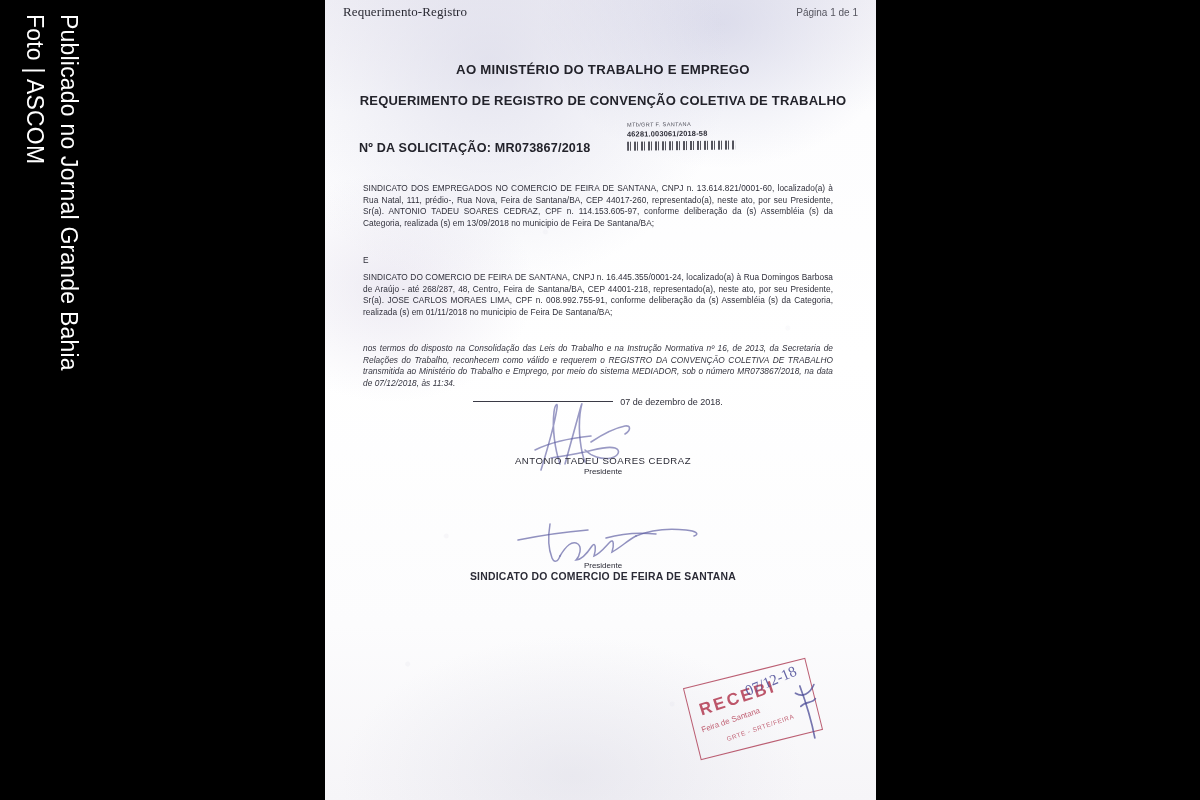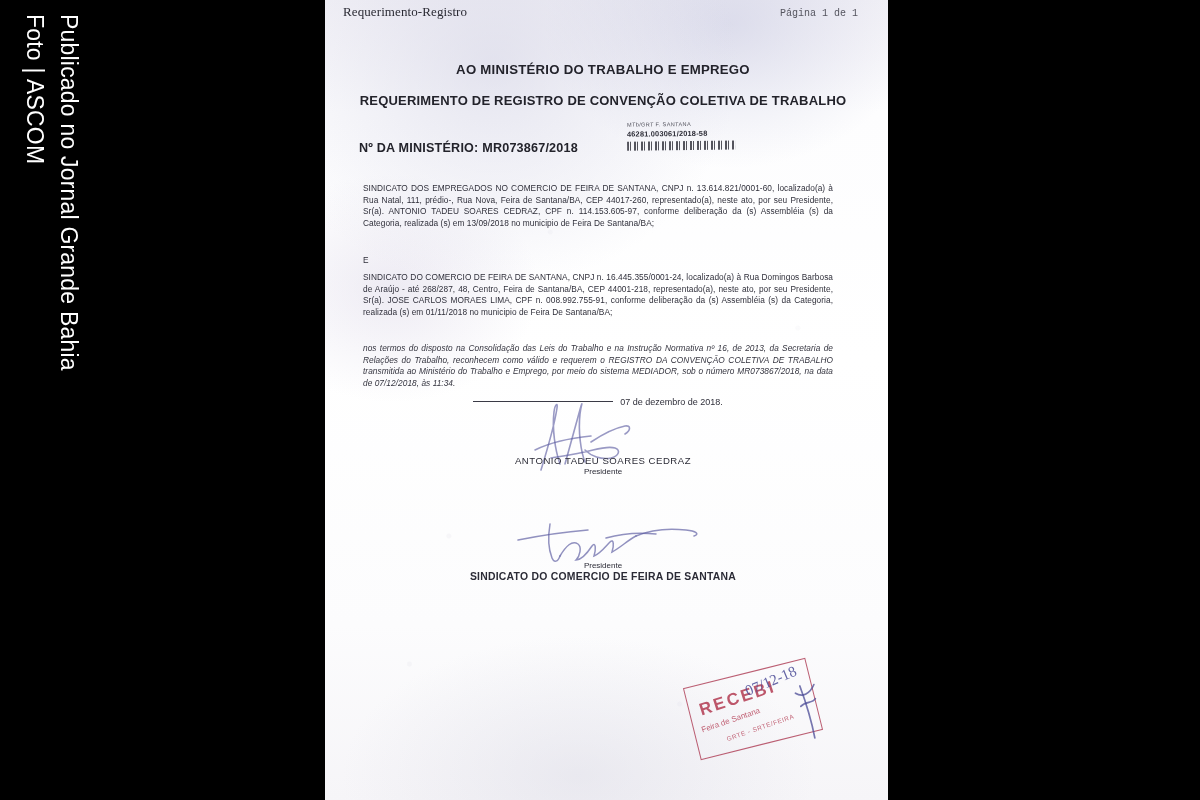--- a/index.html
+++ b/index.html
@@ -61,21 +61,20 @@
     width: 551px;
     height: 800px;
     background:
       radial-gradient(ellipse 70% 45% at 30% 8%, rgba(205,205,225,0.50) 0%, rgba(255,255,255,0) 62%),
       radial-gradient(ellipse 55% 30% at 72% 3%, rgba(190,192,220,0.45) 0%, rgba(255,255,255,0) 60%),
       radial-gradient(ellipse 40% 22% at 12% 36%, rgba(212,206,226,0.40) 0%, rgba(255,255,255,0) 65%),
       radial-gradient(ellipse 60% 25% at 45% 97%, rgba(208,208,222,0.35) 0%, rgba(255,255,255,0) 70%),
       linear-gradient(180deg, #f3f2f7 0%, #fdfdfe 14%, #ffffff 45%, #fcfcfd 78%, #f6f5f8 100%);
     color: #2c2c34;
     overflow: hidden;
-    padding-left: 12px;
   }
   
   #page-noise {
     position: absolute;
     inset: 0;
     pointer-events: none;
     opacity: 0.33;
     background-image:
       radial-gradient(circle at 8% 12%, rgba(180,180,205,0.30) 0 2px, rgba(0,0,0,0) 3px),
       radial-gradient(circle at 22% 67%, rgba(185,182,205,0.26) 0 2px, rgba(0,0,0,0) 3px),
@@ -95,21 +94,21 @@
     justify-content: space-between;
     align-items: baseline;
   }
   #doc-header-left {
     font-family: "Liberation Serif", serif;
     font-size: 13px;
     color: #2a2a33;
     letter-spacing: 0.1px;
   }
   #doc-header-right {
-    font-family: Liberation Mono, monospace;
+    font-family: Liberation Sans, sans-serif;
     font-size: 10px;
     color: #55555f;
   }
 
   
   .title-block {
     position: absolute;
     left: 28px;
     width: 500px;
     text-align: center;
@@ -332,21 +331,21 @@
 
     <div id="running-head">
       <span id="doc-header-left">Requerimento-Registro</span>
       <span id="doc-header-right">Página 1 de 1</span>
     </div>
 
     <div class="title-block" id="title-main">AO MINISTÉRIO DO TRABALHO E EMPREGO</div>
     <div class="title-block" id="title-sub">REQUERIMENTO DE REGISTRO DE CONVENÇÃO COLETIVA DE TRABALHO</div>
 
     <div id="solicitacao-line">
-      <span>Nº DA MINISTÉRIO:</span>
+      <span>Nº DA SOLICITAÇÃO:</span>
       <span id="solicitacao-number">MR073867/2018</span>
     </div>
 
     <div id="protocol-stamp">
       <div id="protocol-org">MTb/GRT F. SANTANA</div>
       <div id="protocol-number">46281.003061/2018-58</div>
       <div id="protocol-barcode"></div>
     </div>
 
     <div class="body-para" id="para-sindicato-empregados">SINDICATO DOS EMPREGADOS NO COMERCIO DE FEIRA DE SANTANA, CNPJ n. 13.614.821/0001-60, localizado(a) à Rua Natal, 111, prédio-, Rua Nova, Feira de Santana/BA, CEP 44017-260, representado(a), neste ato, por seu Presidente, Sr(a). ANTONIO TADEU SOARES CEDRAZ, CPF n. 114.153.605-97, conforme deliberação da (s) Assembléia (s) da Categoria, realizada (s) em 13/09/2018 no municipio de Feira De Santana/BA;</div>

